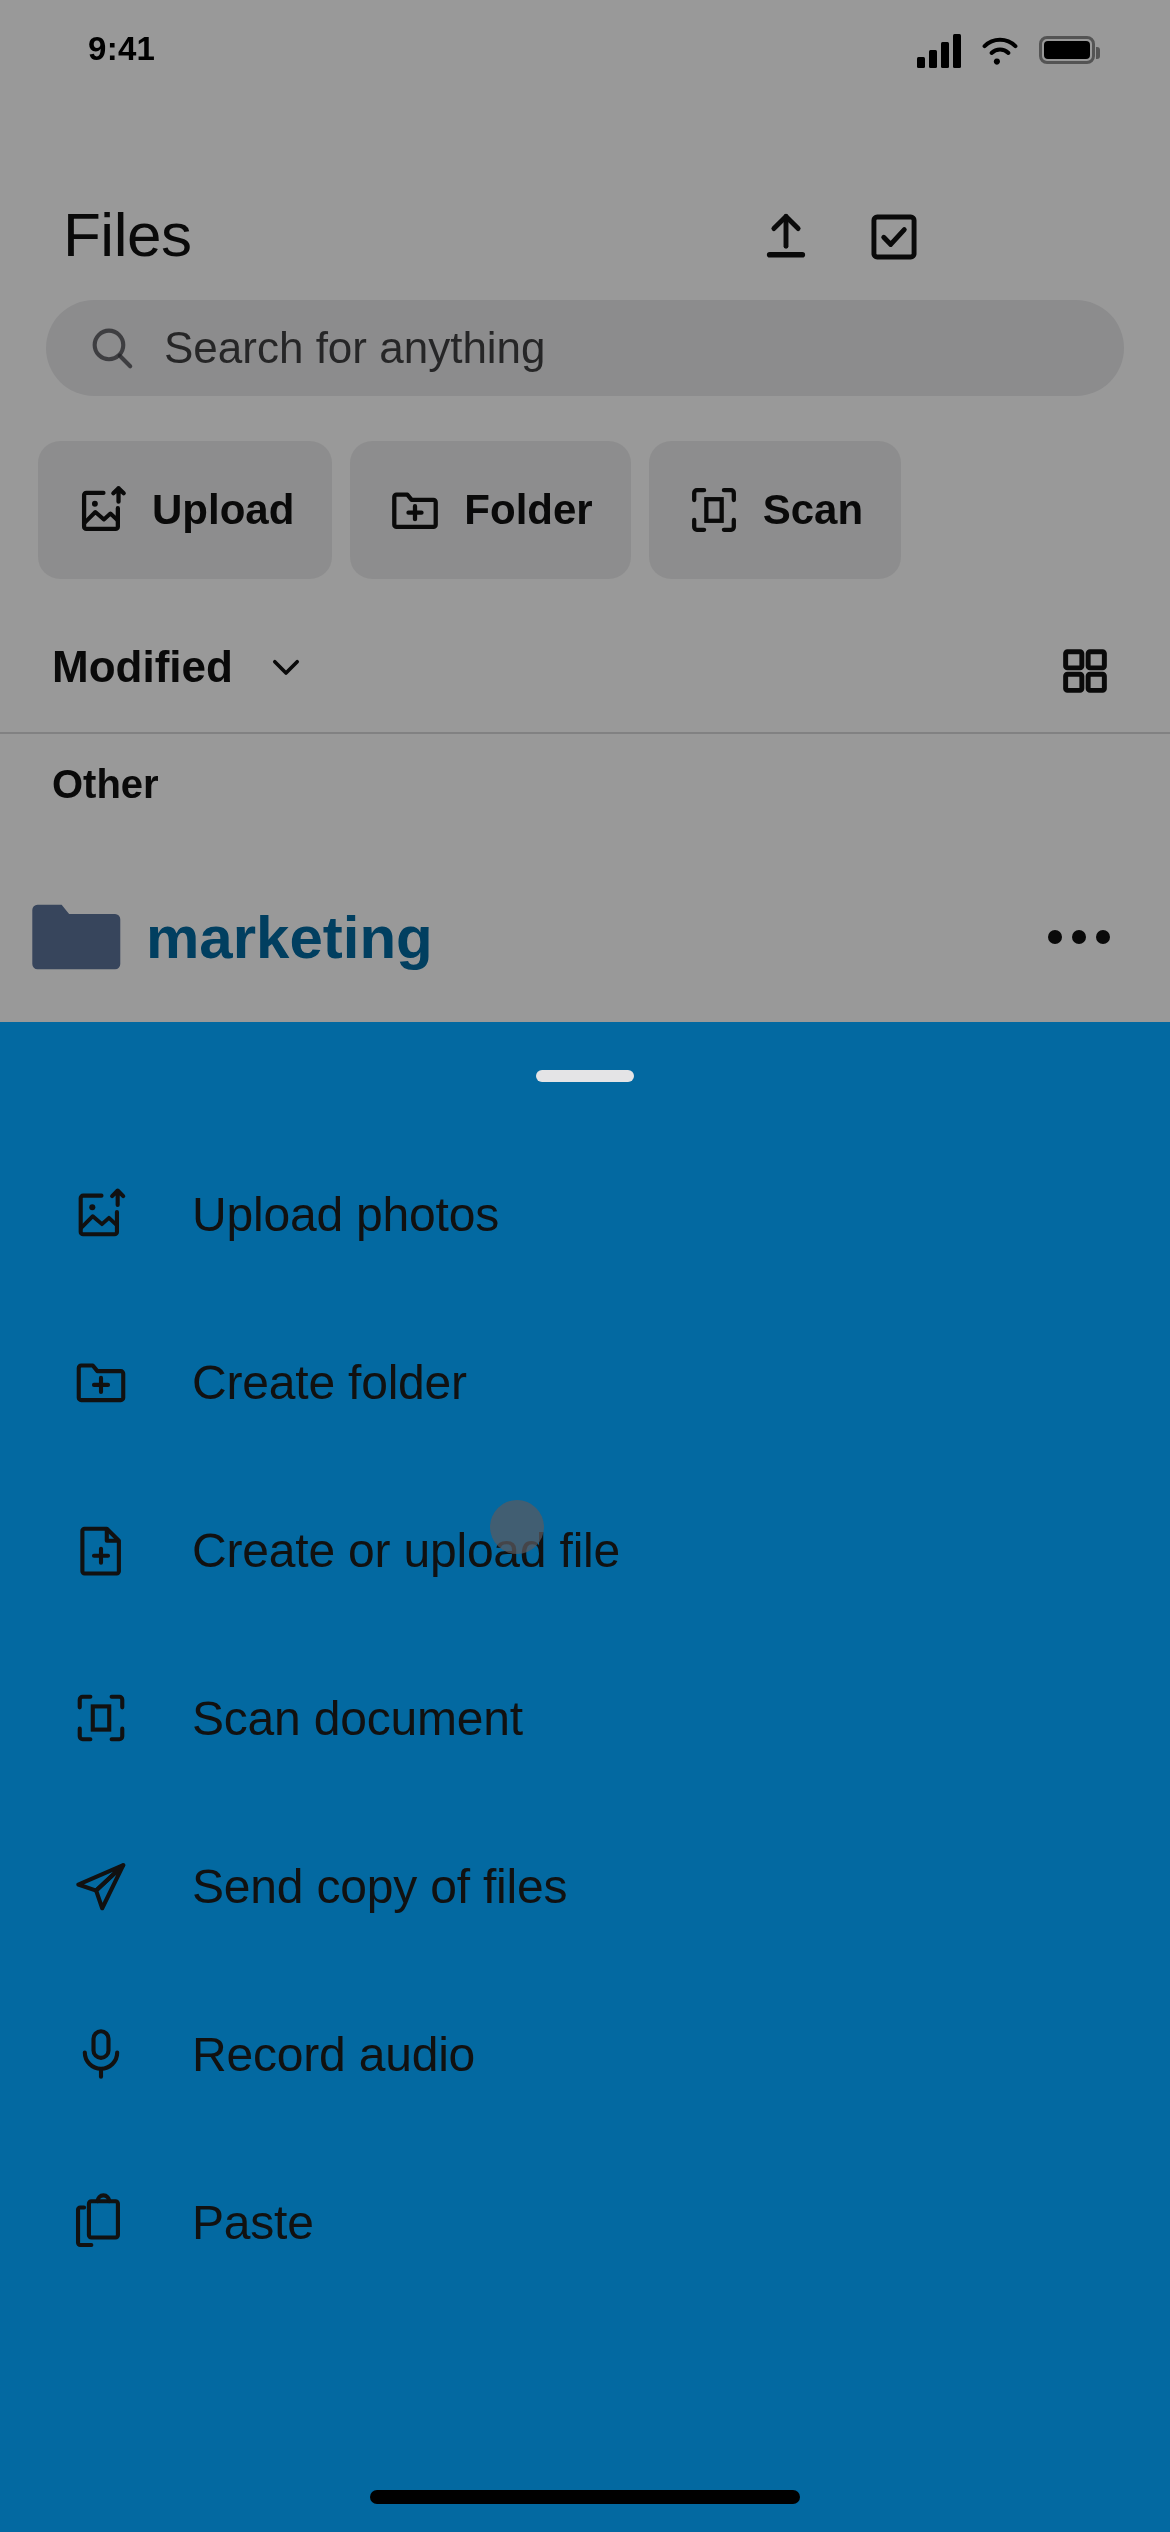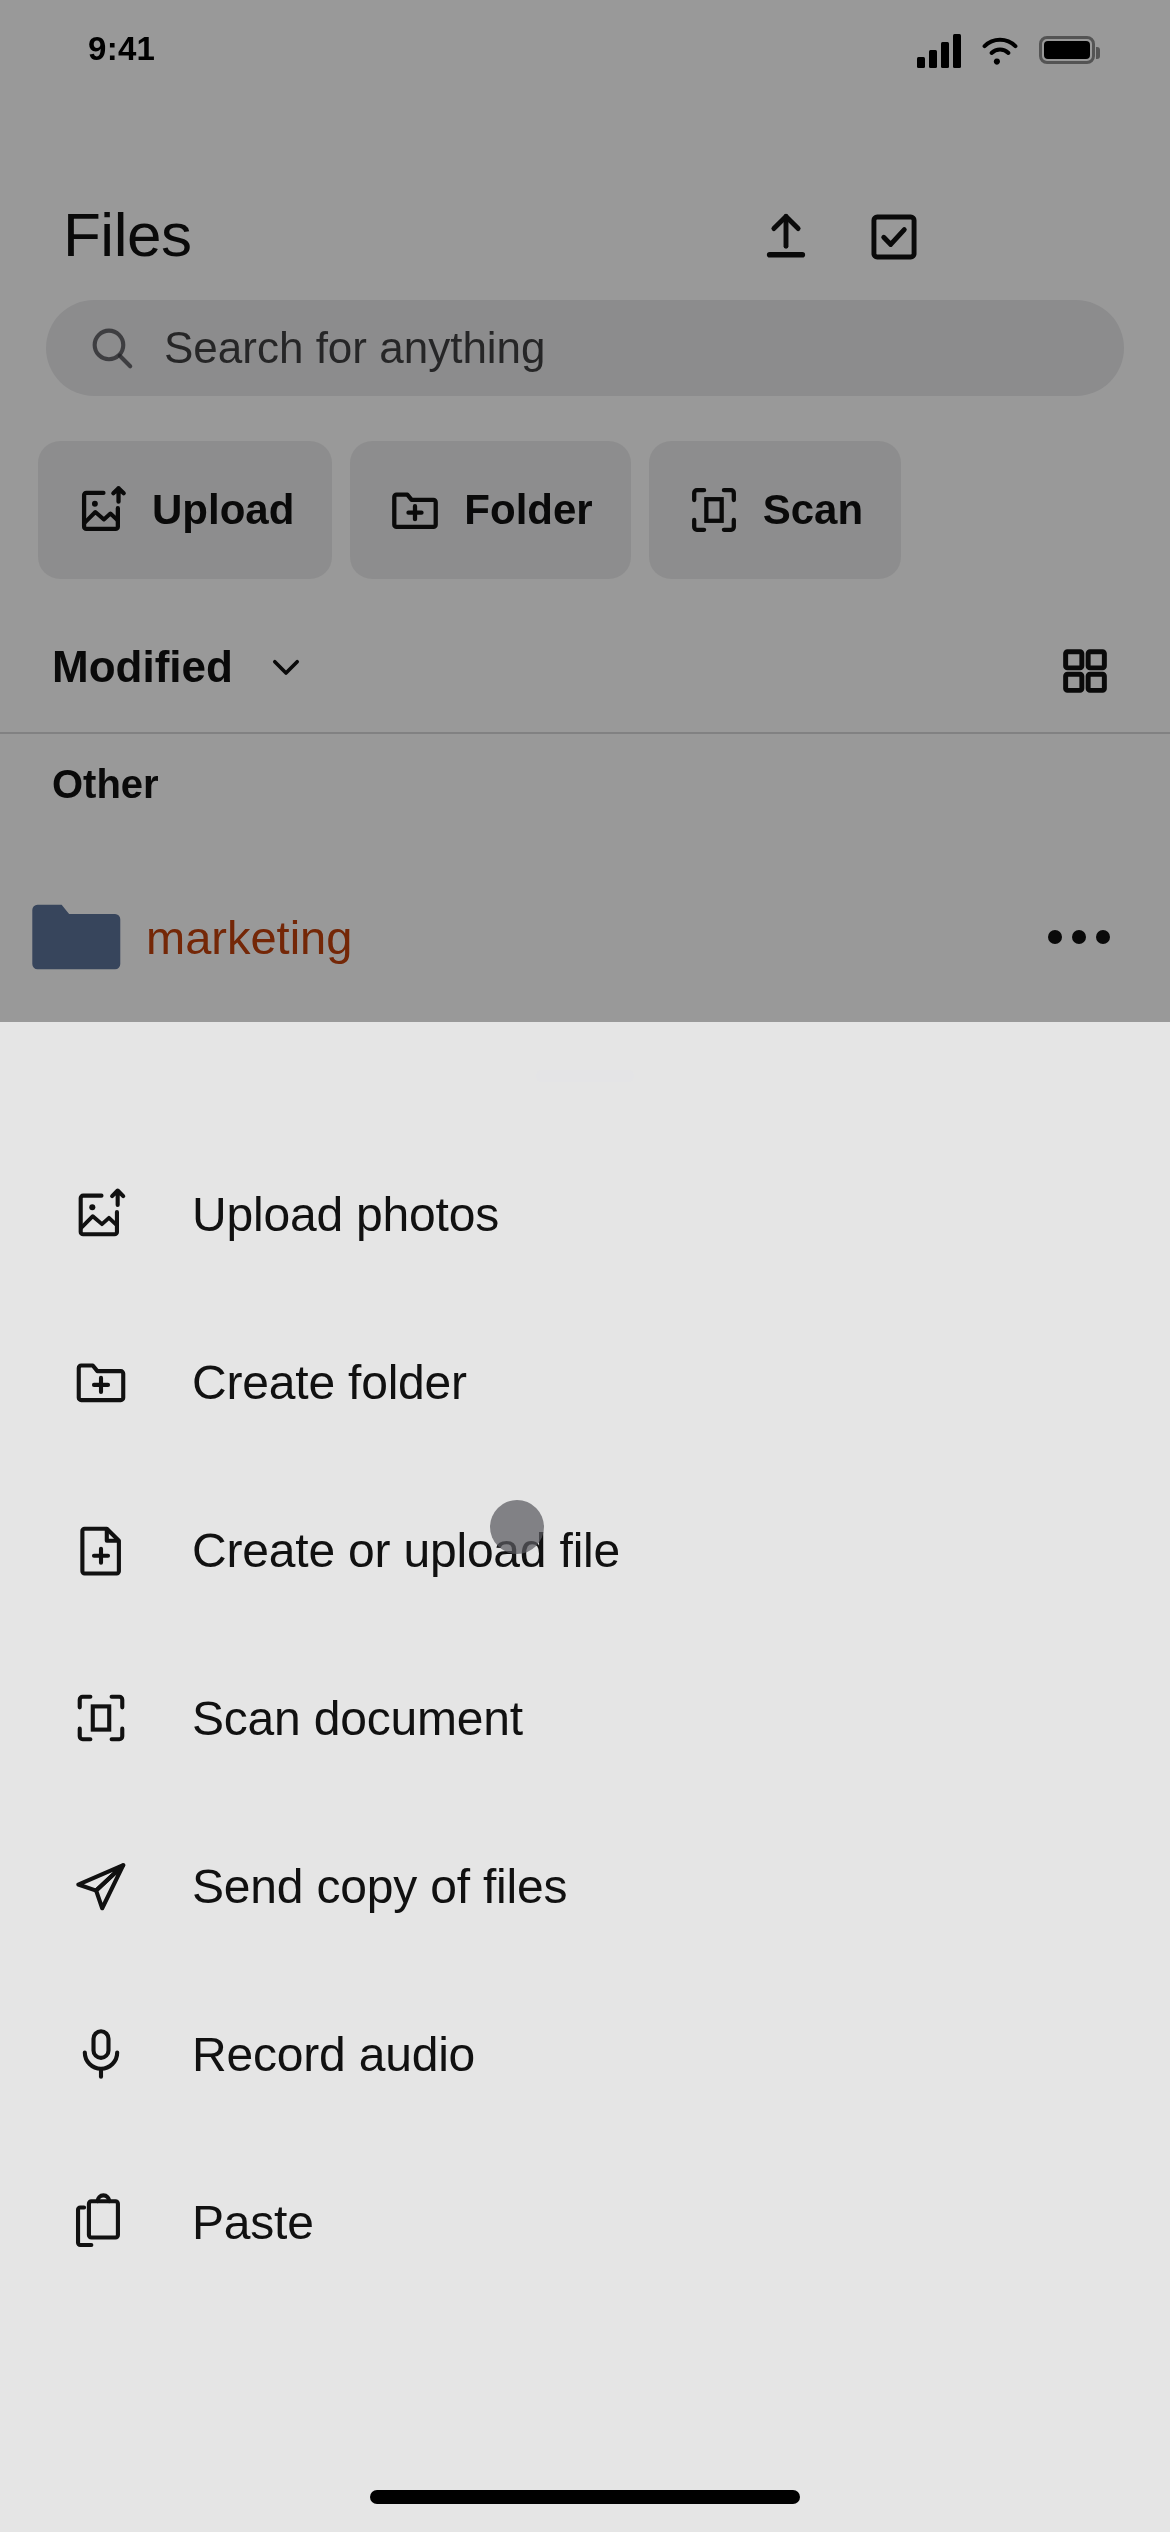--- a/index.html
+++ b/index.html
@@ -127,37 +127,37 @@
 
   
   .file-row {
     position:absolute; left:0; top:872px;
     width:1170px; height:130px;
     display:flex; align-items:center;
   }
   .folder-ico { margin-left:30px; width:92px; height:70px; }
   .file-name {
     margin-left:24px;
-    font-size:47px; color:#c2410c;
+    font-size:60px; color:#0369a1;font-weight:bold;
   }
   .row-more {
     position:absolute; right:60px; top:50%;
     transform:translateY(-50%);
     display:flex; gap:10px;
   }
   .row-more span {
     width:14px; height:14px; border-radius:50%;
     background:#111; display:block;
   }
 
   
   #sheet {
     position:absolute; left:0; top:1022px;
     width:1170px; height:1510px;
-    background:#e5e5e5;
+    background:#0369a1;
     border-radius:0;
     z-index:80;
     text-align:right;
   }
   .grabber {
     position:absolute; left:50%; top:48px;
     transform:translateX(-50%);
     width:98px; height:12px;
     background:#e4e4e6; border-radius:6px;
   }

